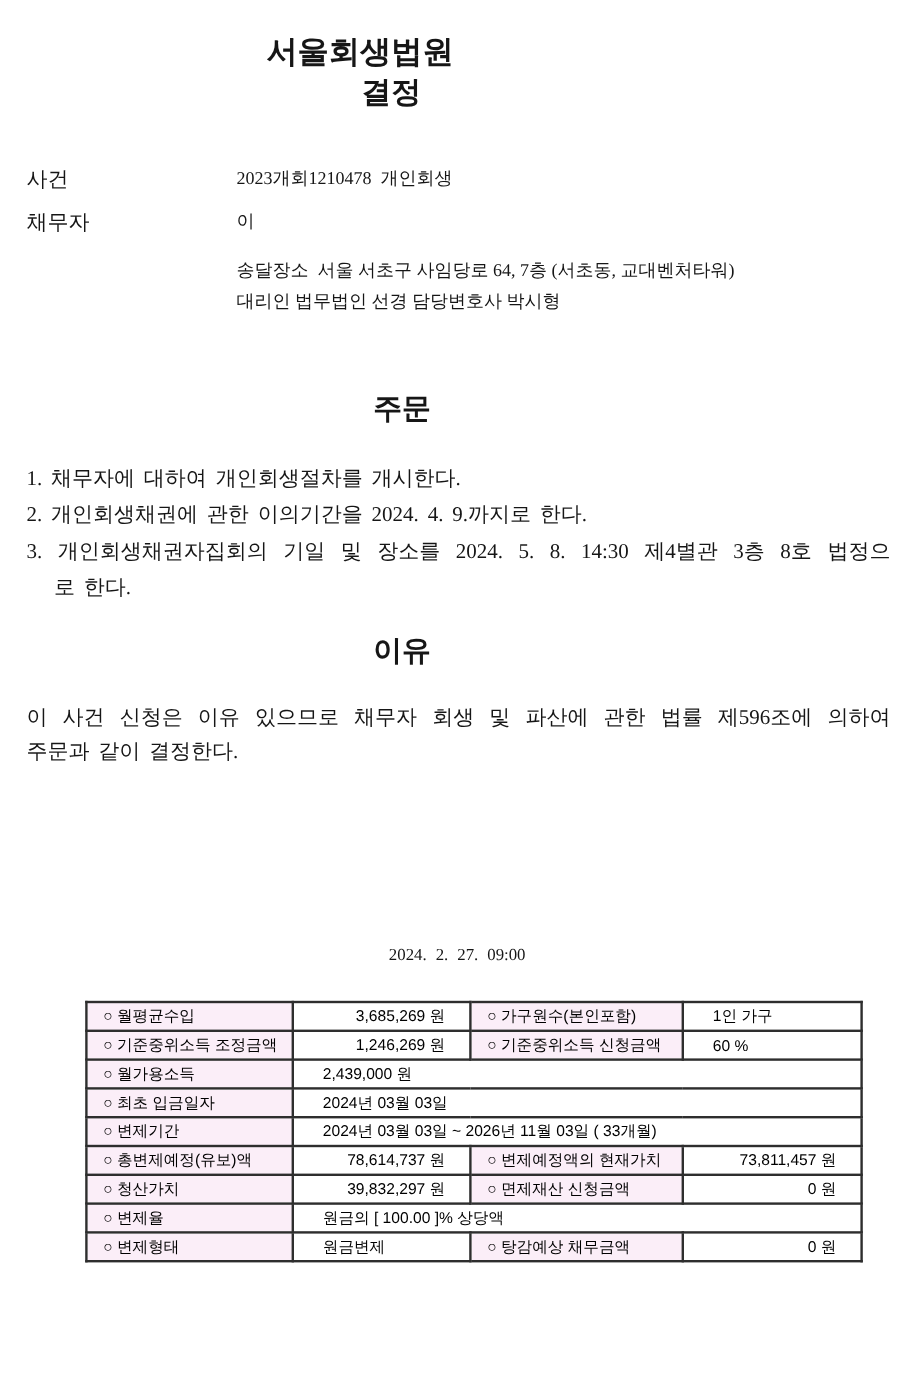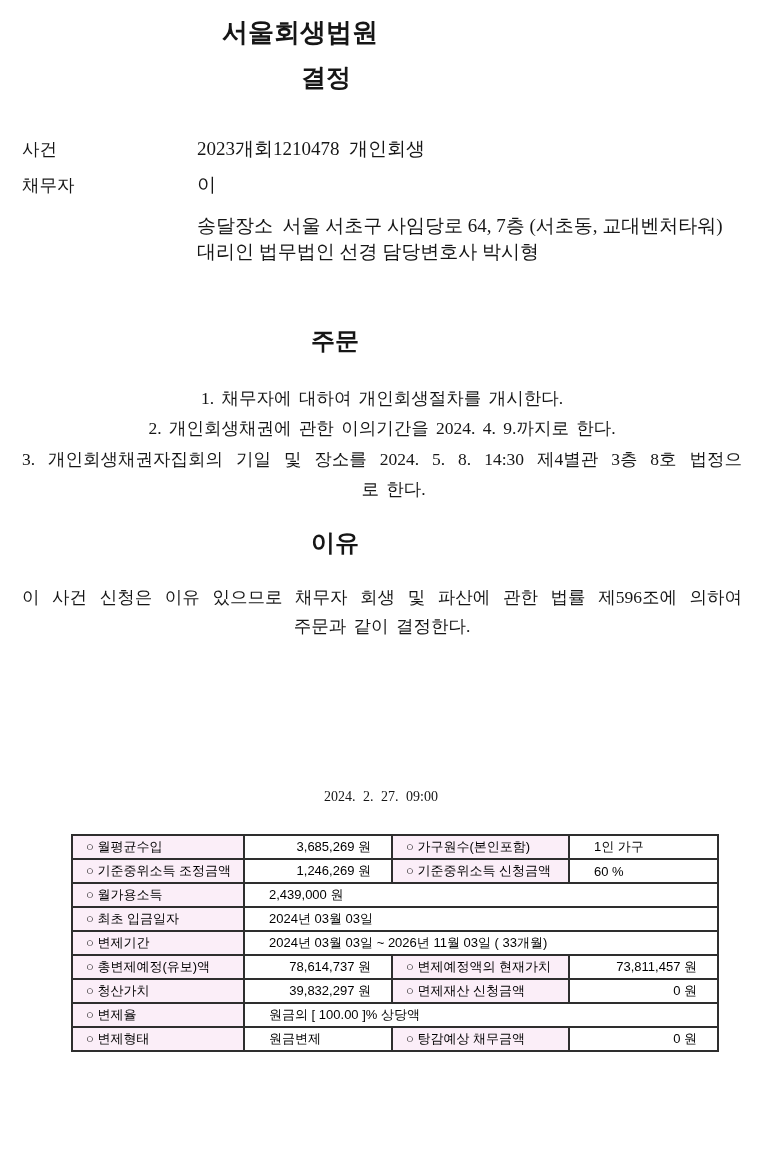--- a/index.html
+++ b/index.html
@@ -9,43 +9,43 @@
     position:relative; width:762px; height:1158px; background:#ffffff;
     overflow:hidden; color:#161616;
     font-family:"Liberation Serif","DejaVu Serif",serif;
   }
   .abs { position:absolute; }
   .sans { font-family:"Liberation Sans","DejaVu Sans",sans-serif; }
   .spread { text-align:justify; text-align-last:justify; }
 
   .court-title-row { top:16px; left:0; right:0; }
   .court-title {
-    width:318px; margin:0 auto; font-size:26px; font-weight:bold;
-    letter-spacing:0; line-height:32px;
+    width:318px; margin:12px auto; font-size:26px; font-weight:bold;
+    letter-spacing:0; line-height:32px;font-family:Liberation Serif, serif;
   }
   .doctype-row { top:62px; left:0; right:0; }
   .doctype {
     width:160px; margin:0 auto; font-size:25px; font-weight:bold; line-height:30px;
   }
 
   .kv-label { left:22px; width:110px; font-size:17.5px; line-height:22px; }
-  .kv-value { left:197px; right:20px; font-size:19px; line-height:22px; white-space:pre; }
+  .kv-value { left:197px; right:20px; font-size:15px; line-height:22px; white-space:pre; }
   .row-case   { top:138px; }
   .row-debtor { top:174px; }
   .row-service { top:215px; }
   .row-rep     { top:241px; }
 
   .section-heading-row { left:0; right:0; }
   .section-heading {
     width:140px; margin:0 auto; font-size:24px; font-weight:bold; line-height:30px;
   }
   .row-order-heading  { top:326px; }
   .row-reason-heading { top:528px; }
 
-  .bodyline { left:22px; right:20px; font-size:17.5px; line-height:24px; word-spacing:3px;text-align:center; }
+  .bodyline { left:22px; right:20px; font-size:17.5px; line-height:24px; word-spacing:3px; }
   .row-item1  { top:386px; }
   .row-item2  { top:416px; }
   .row-item3a { top:447px; }
   .row-item3b { top:477px; left:45px; }
   .row-reason1 { top:585px; }
   .row-reason2 { top:614px; }
 
   .row-datetime { top:789px; left:0; right:0; text-align:center;
     font-size:14px; word-spacing:4px; }
 

